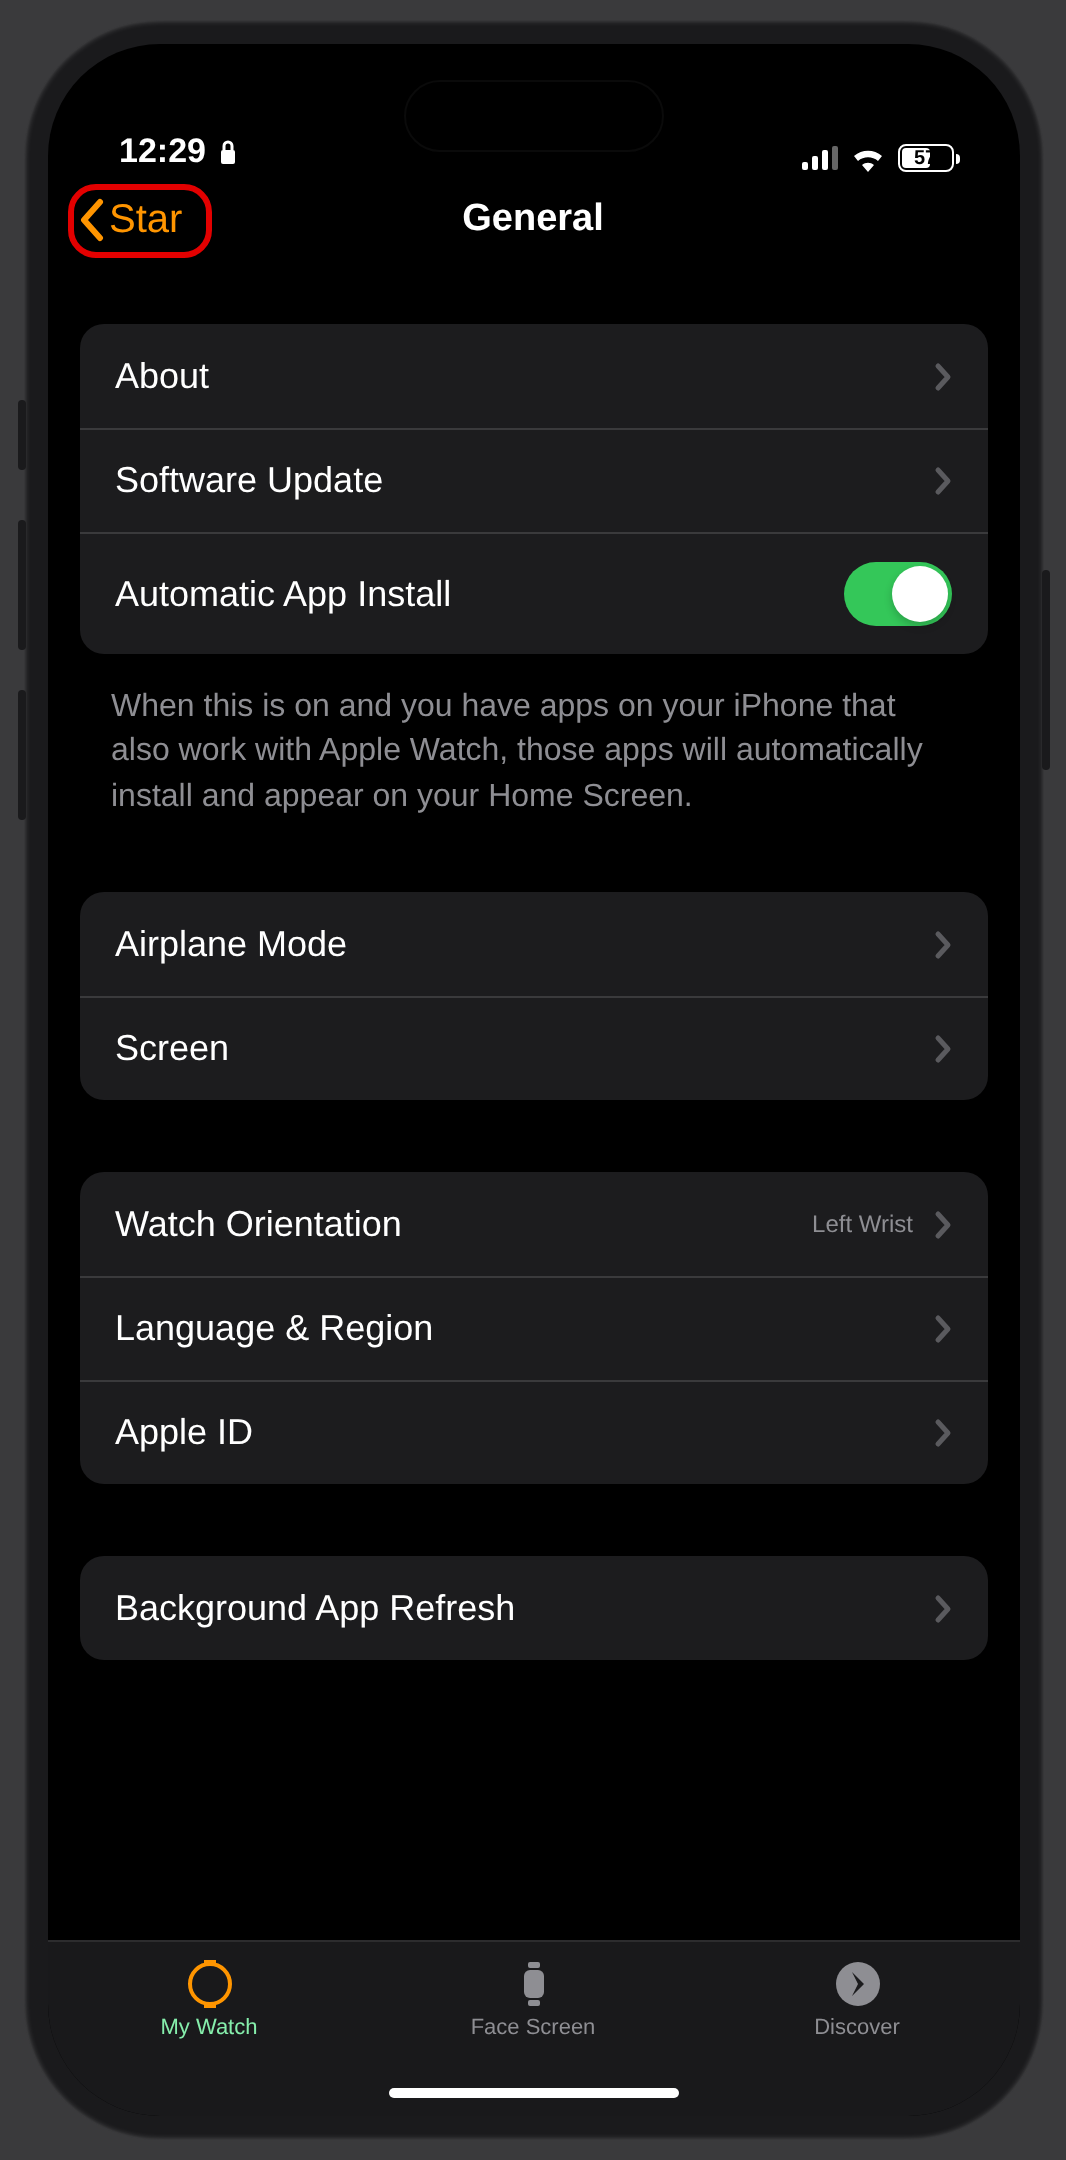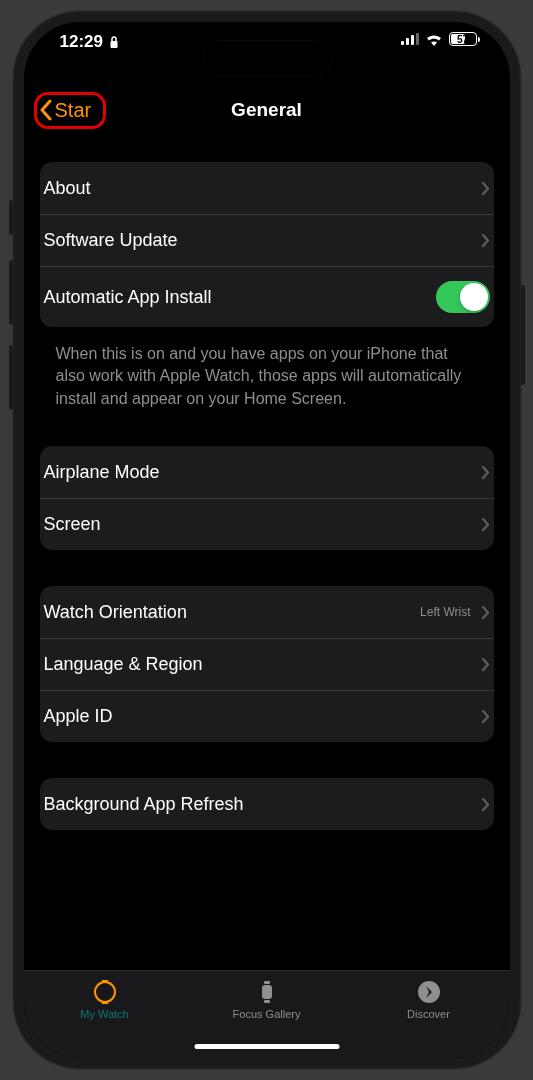--- a/index.html
+++ b/index.html
@@ -45,21 +45,21 @@
       height: 36px;
       background: #000;
       border-radius: 20px;
       z-index: 100;
       border: 1px solid #0a0a0a;
     }
     .status-bar {
       height: 54px;
       display: flex;
       justify-content: space-between;
-      align-items: flex-start;
+      align-items: flex-end;
       padding: 0 30px 0 36px;
       color: #fff;
       font-size: 17px;
       font-weight: 600;
       margin-top: 10px;
     }
     .status-left {
       display: flex;
       align-items: center;
       gap: 6px;
@@ -165,21 +165,21 @@
       border-radius: 12px;
       margin-bottom: 36px;
     }
     .section-with-footer {
       margin-bottom: 8px;
     }
     .row {
       display: flex;
       align-items: center;
       justify-content: space-between;
-      padding: 14px 4px;
+      padding: 14px 18px;
       color: #fff;
       font-size: 18px;
       min-height: 52px;
     }
     .row + .row {
       border-top: 0.5px solid #3a3a3c;
     }
     .row-label {
       flex: 1;
     }
@@ -235,21 +235,21 @@
       flex: 1;
     }
     .tab-icon {
       width: 26px;
       height: 26px;
     }
     .tab-label {
       font-size: 11px;
     }
     .tab-active {
-      color: #0f766e;
+      color: #86efac;
     }
     .tab-inactive {
       color: #8e8e93;
     }
     .home-indicator {
       position: absolute;
       bottom: 9px;
       left: 50%;
       transform: translateX(-50%);
       width: 145px;
@@ -397,21 +397,21 @@
           <rect x="10" y="22" width="6" height="3" fill="#ff9500" stroke="none"></rect>
         </svg>
         <span class="tab-label">My Watch</span>
       </div>
       <div class="tab-item tab-inactive">
         <svg class="tab-icon" viewBox="0 0 26 26" fill="#8e8e93">
           <rect x="8" y="6" width="10" height="14" rx="3"></rect>
           <rect x="10" y="2" width="6" height="3" rx="1"></rect>
           <rect x="10" y="21" width="6" height="3" rx="1"></rect>
         </svg>
-        <span class="tab-label">Focus Gallery</span>
+        <span class="tab-label">Face Screen</span>
       </div>
       <div class="tab-item tab-inactive">
         <svg class="tab-icon" viewBox="0 0 26 26" fill="#8e8e93">
           <circle cx="13" cy="13" r="11"></circle>
           <path d="M13 7l3 6-6 6 3-6-3-6 6 6z" fill="#1c1c1e"></path>
         </svg>
         <span class="tab-label">Discover</span>
       </div>
     </div>
 

